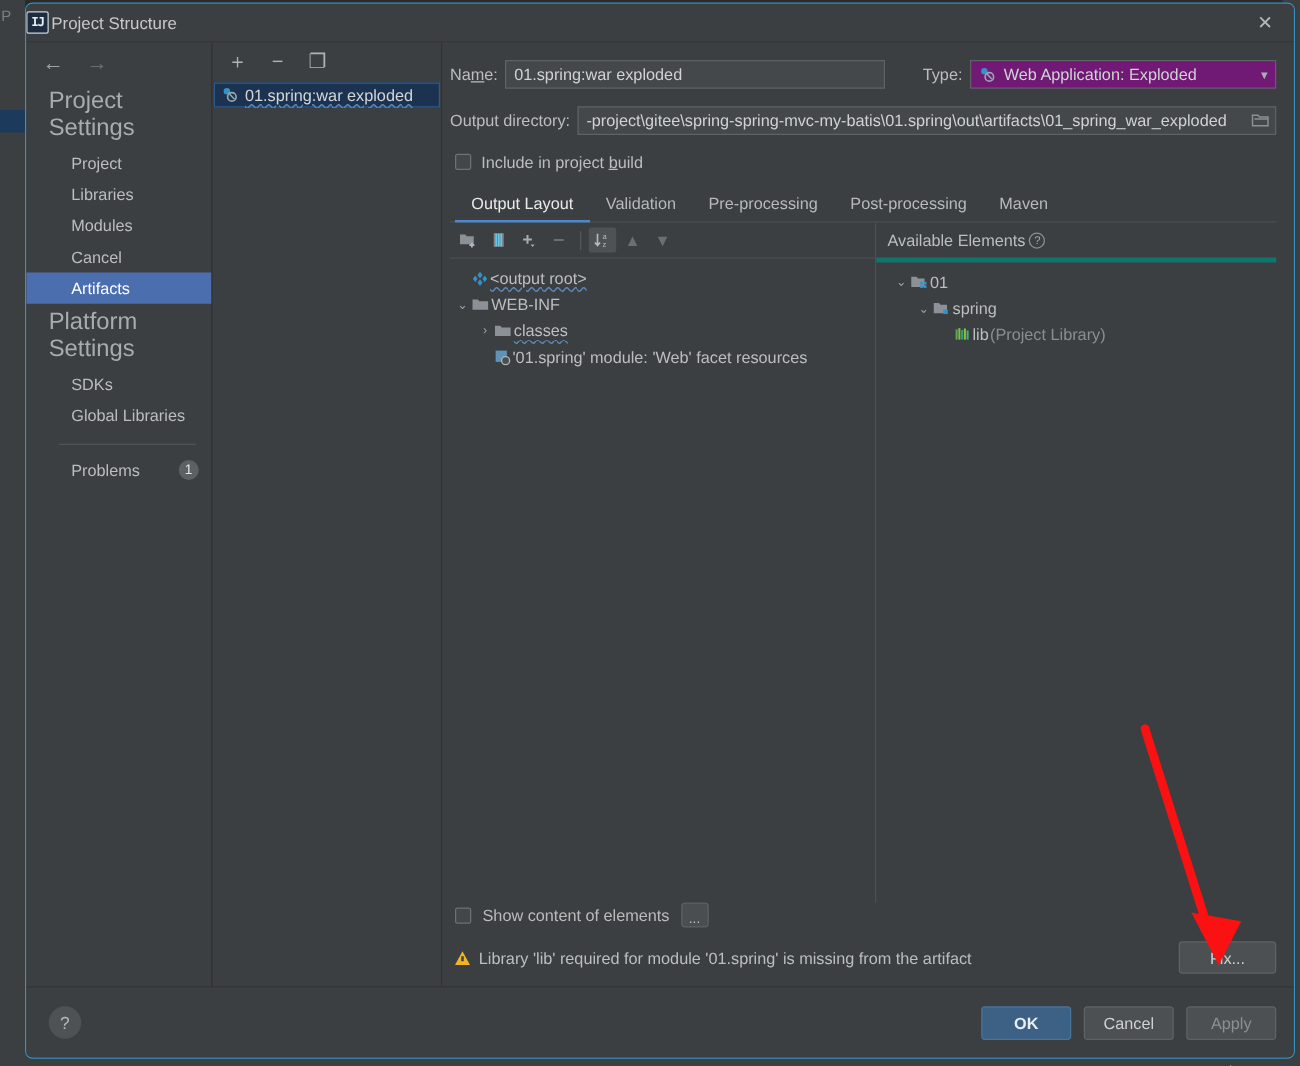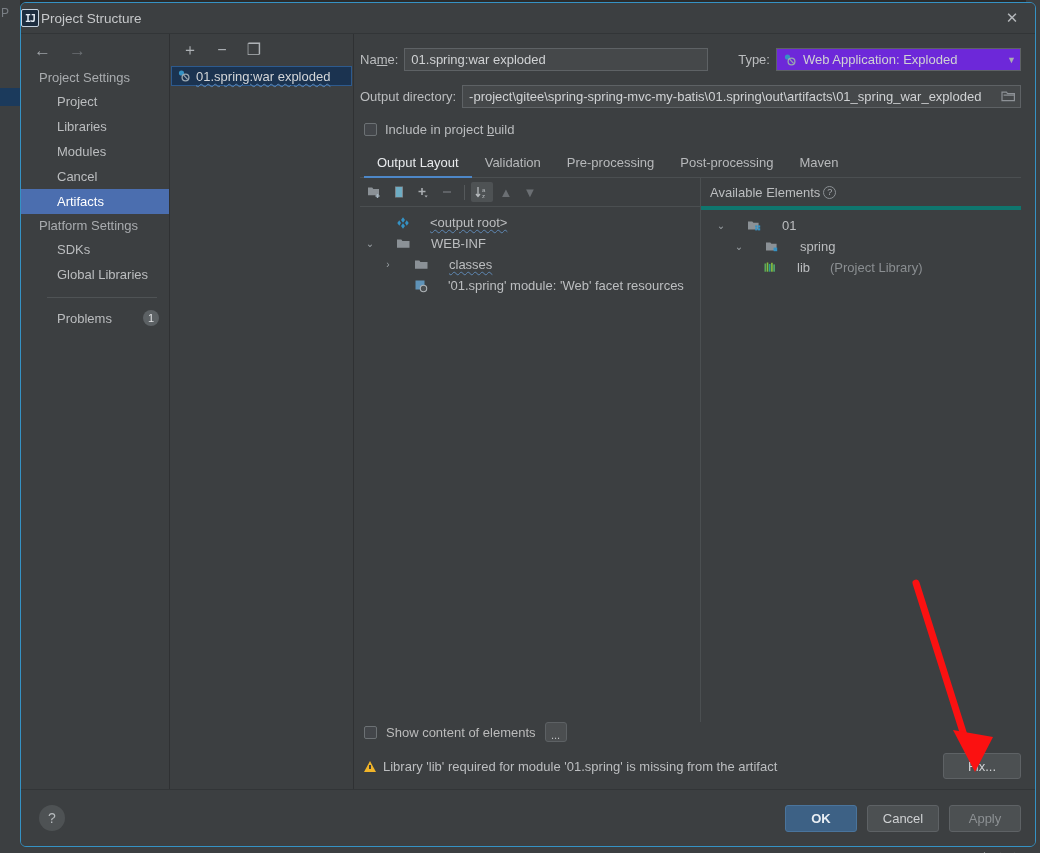--- a/index.html
+++ b/index.html
@@ -139,21 +139,21 @@
   }
   .nav-arrow {
     font-size: 17px;
     line-height: 1;
     color: #9ea2a6;
   }
   .nav-arrow.disabled { color: #6b6f73; }
 
   .nav-group-title {
     padding: 4px 0 4px 18px;
-    font-size: 13px;
+    font-size: 19px;
     color: #a9acaf;
   }
   .nav-item {
     padding: 4px 0 4px 36px;
     font-size: 13px;
     color: #bbbdbf;
     line-height: 17px;
   }
   .nav-item.selected {
     background: #4b6eaf;
@@ -271,21 +271,21 @@
     padding: 0 6px;
     font-size: 13px;
     color: #d0d2d4;
     overflow: hidden;
     white-space: nowrap;
   }
   .name-input { width: 310px; }
   .type-combo {
     width: 250px;
     height: 23px;
-    background: #6d28d9;
+    background: #701a75;
     border: 1px solid #5e6265;
     box-sizing: border-box;
     display: flex;
     align-items: center;
     padding: 0 4px 0 6px;
     gap: 6px;
     font-size: 13px;
     color: #d0d2d4;
   }
   .combo-caret {
@@ -384,21 +384,21 @@
   .lt-sep {
     width: 1px; height: 15px;
     background: #55595b;
     margin: 0 4px;
   }
 
   .tree { padding-top: 5px; font-size: 13px; }
   .tnode {
     display: flex;
     align-items: center;
-    gap: 20px;
+    gap: 1px;
     height: 21px;
     color: #bcbec0;
     white-space: nowrap;
   }
   .twist {
     width: 12px;
     text-align: center;
     color: #9aa0a4;
     font-size: 10px;
     flex: none;

